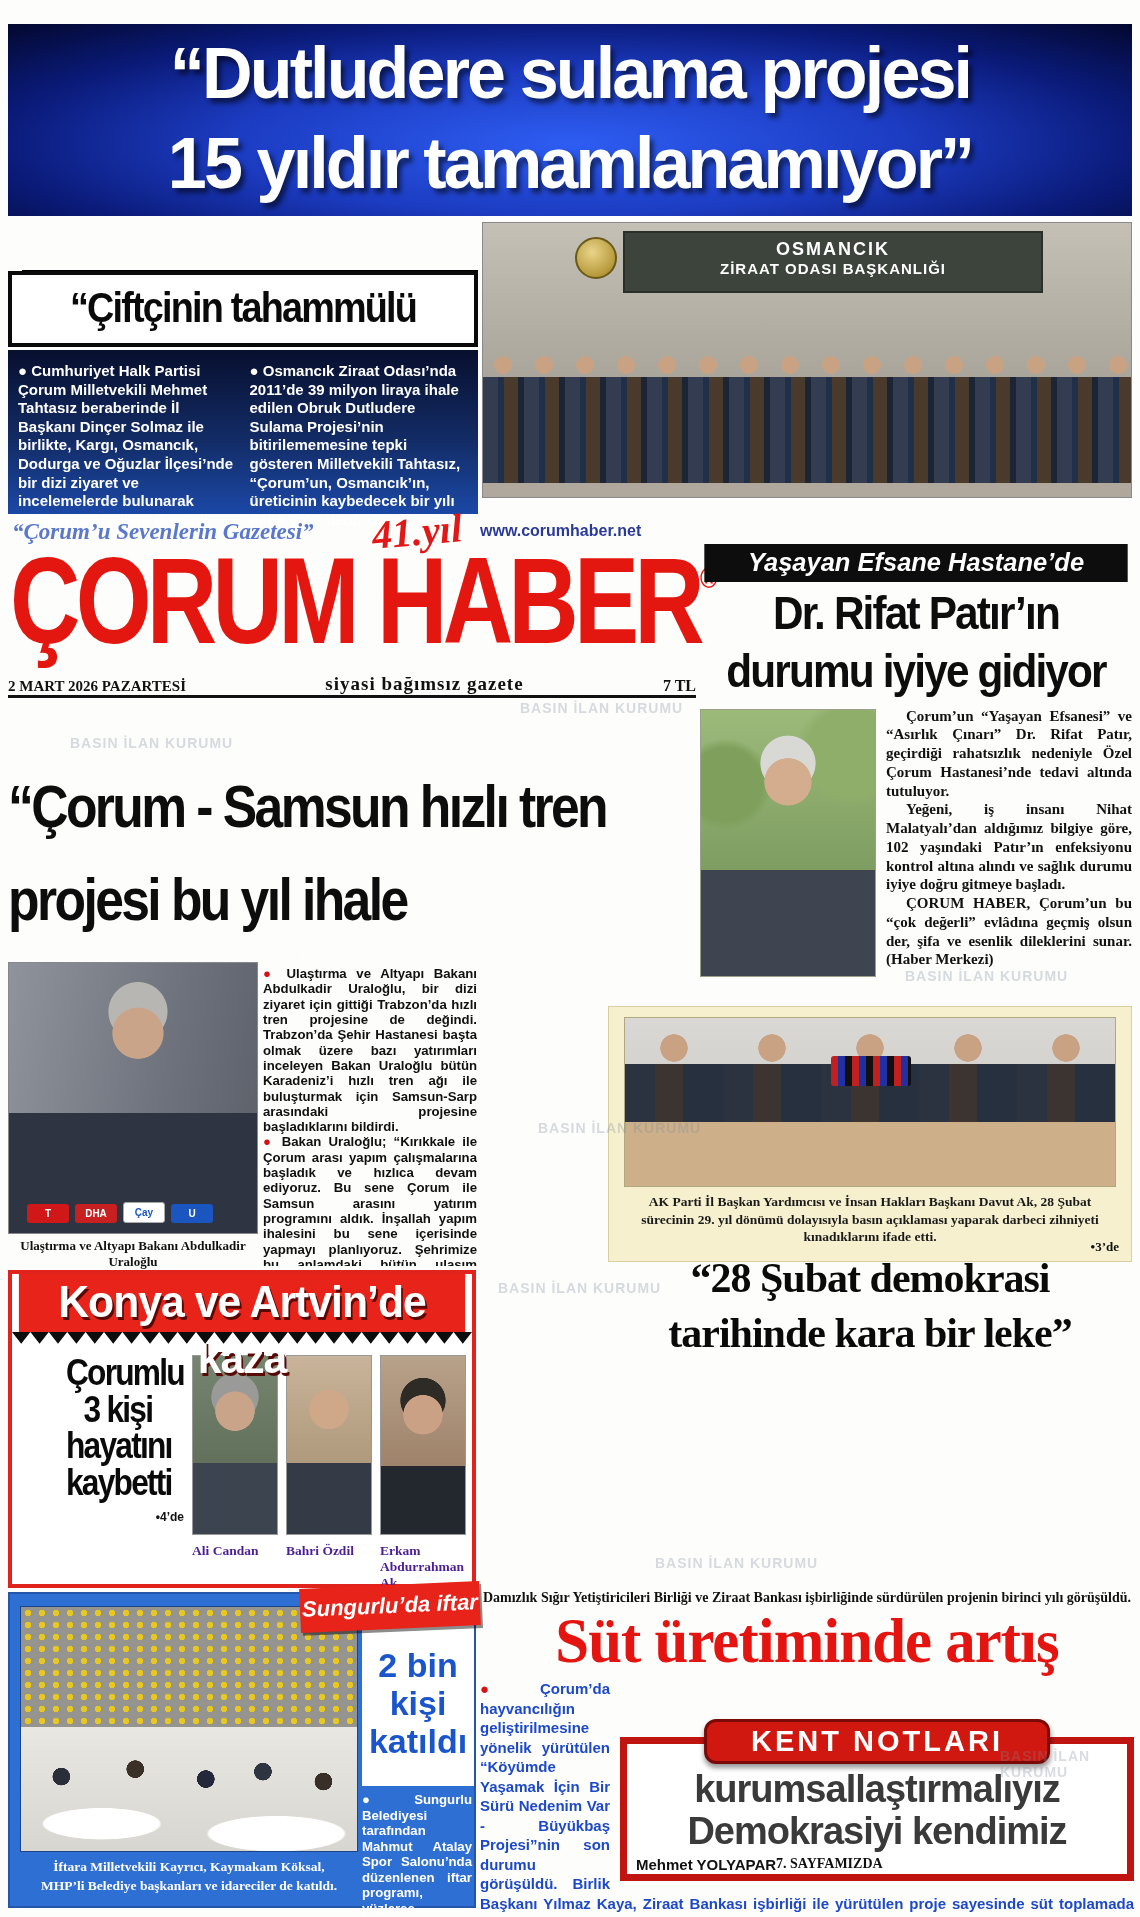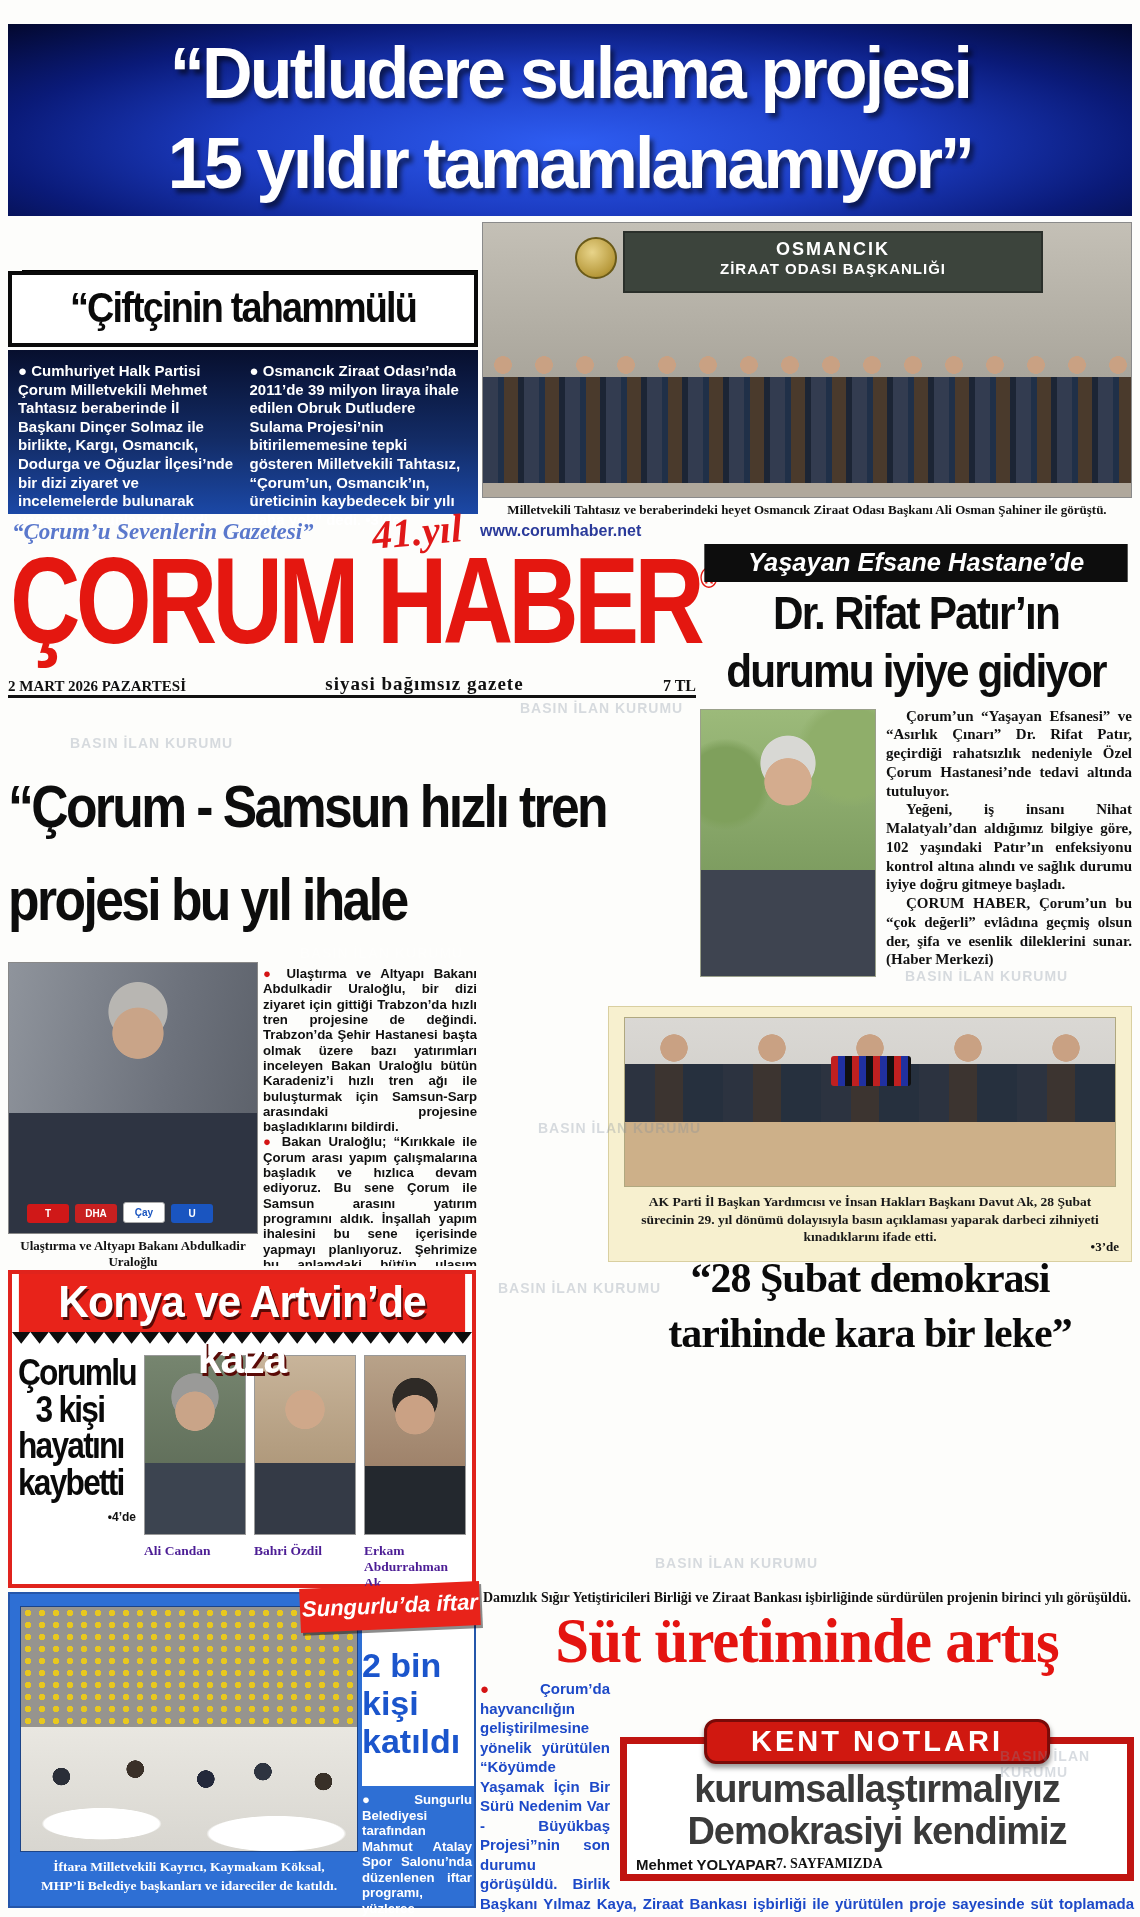--- a/index.html
+++ b/index.html
@@ -120,21 +120,21 @@
 
   
   .kaza-box { position:absolute; left:8px; top:1270px; width:468px; height:318px;
     border:4px solid #e0231c; background:#fff; }
   .kaza-banner { height:58px; background:#e8231a; color:#fff; text-align:center;
     font-weight:bold; font-size:44px; line-height:56px; letter-spacing:-1px;
     text-shadow:2px 3px 0 #5a0a06; transform:scaleX(.97); }
   .zig { height:13px; background:#0d0d0d;
     clip-path:polygon(0 0,2% 90%,4% 0,6% 90%,8% 0,10% 90%,12% 0,14% 90%,16% 0,18% 90%,20% 0,22% 90%,24% 0,26% 90%,28% 0,30% 90%,32% 0,34% 90%,36% 0,38% 90%,40% 0,42% 90%,44% 0,46% 90%,48% 0,50% 90%,52% 0,54% 90%,56% 0,58% 90%,60% 0,62% 90%,64% 0,66% 90%,68% 0,70% 90%,72% 0,74% 90%,76% 0,78% 90%,80% 0,82% 90%,84% 0,86% 90%,88% 0,90% 90%,92% 0,94% 90%,96% 0,98% 90%,100% 0); }
   .kaza-content { display:flex; gap:8px; padding:10px 6px 0 6px; }
-  .kaza-left { width:118px; }
+  .kaza-left { width:118px;margin-left:48px; }
   .kaza-head { font-weight:bold; font-size:36px; line-height:1.02; letter-spacing:-2px; color:#0a0a0a;
     text-align:center; transform:scaleX(.88); transform-origin:left top; }
   .kaza-ref { margin-top:8px; text-align:right; font-weight:bold; font-size:12px; color:#111; }
   .victim { width:106px; }
   .victim .vp { height:180px; border:1px solid #999; }
   .v1 { background: radial-gradient(circle 20px at 50% 31%, #c9a488 97%, rgba(0,0,0,0)),
         radial-gradient(circle 24px at 50% 23%, #9a9a98 97%, rgba(0,0,0,0)),
         linear-gradient(rgba(0,0,0,0) 60%, #3c4450 0), linear-gradient(#76856f,#55634f); }
   .v2 { background: radial-gradient(circle 20px at 50% 30%, #cfa88a 97%, rgba(0,0,0,0)),
         linear-gradient(rgba(0,0,0,0) 60%, #343a46 0), linear-gradient(#c8b49a,#a08868); }
@@ -158,21 +158,21 @@
       radial-gradient(circle 9px at 55% 42%, #23283a 96%, rgba(0,0,0,0)),
       radial-gradient(circle 9px at 72% 36%, #2e3440 96%, rgba(0,0,0,0)),
       radial-gradient(circle 9px at 90% 44%, #383028 96%, rgba(0,0,0,0)),
       linear-gradient(#e9e7e1,#d8d6d0); }
   .iftar-caption { position:absolute; left:10px; top:264px; width:338px; text-align:center;
     font:bold 13.5px/1.4 "Liberation Serif",serif; color:#fff; }
   .iftar-white { position:absolute; left:352px; top:0; width:112px; height:192px; background:#fff; }
   .ribbon { position:absolute; left:290px; top:-9px; width:180px; height:44px; background:#e8231a;
     transform:rotate(-2.5deg); color:#fff; text-align:center; font-weight:bold; font-style:italic;
     font-size:22px; line-height:42px; box-shadow:2px 3px 0 rgba(0,0,0,.45); z-index:3; }
-  .iftar-head { position:absolute; left:352px; top:52px; width:112px; 
+  .iftar-head { position:absolute; left:352px; top:52px; width:112px; text-align:center;
     color:#1b55cc; font-weight:bold; font-size:34px; line-height:1.12; }
   .iftar-body { position:absolute; left:352px; top:198px; width:110px;
     color:#fff; font-weight:bold; font-size:13.2px; line-height:1.18; text-align:justify; }
 
   
   .sut { position:absolute; left:480px; top:1590px; width:654px; height:327px; }
   .sut-caption { text-align:center; font:bold 14px "Liberation Serif",serif; color:#111; }
   .sut-head { margin:2px 0 6px; text-align:center; font:bold 64px "Liberation Serif",serif;
     color:#e41410; letter-spacing:-1px; line-height:1.02; transform:scaleX(.95); }
   .sut-body { position:relative; }
@@ -215,21 +215,20 @@
     <p>● Osmancık Ziraat Odası’nda 2011’de 39 milyon liraya ihale edilen Obruk Dutludere Sulama Projesi’nin bitirilememesine tepki gösteren Milletvekili Tahtasız, “Çorum’un, Osmancık’ın, üreticinin kaybedecek bir yılı daha yok” dedi. •3’de</p>
   </div>
   <div class="top-photo">
     <div class="emblem"></div>
     <div class="oda-sign">
       <div class="s1">OSMANCIK</div>
       <div class="s2">ZİRAAT ODASI BAŞKANLIĞI</div>
     </div>
     <div class="crowd"></div>
   </div>
-  <div class="top-caption">Milletvekili Tahtasız ve beraberindeki heyet Osmancık Ziraat Odası Başkanı Ali Osman Şahiner ile görüştü.</div>
 
   <div class="motto">“Çorum’u Sevenlerin Gazetesi”</div>
   <div class="anniv">41.yıl</div>
   <div class="website">www.corumhaber.net</div>
   <div class="mast-title"><span>ÇORUM HABER</span><sup>®</sup></div>
   <div class="dateline">
     <span class="d">2 MART 2026 PAZARTESİ</span>
     <span class="t">siyasi bağımsız gazete</span>
     <span class="p">7 TL</span>
   </div>

